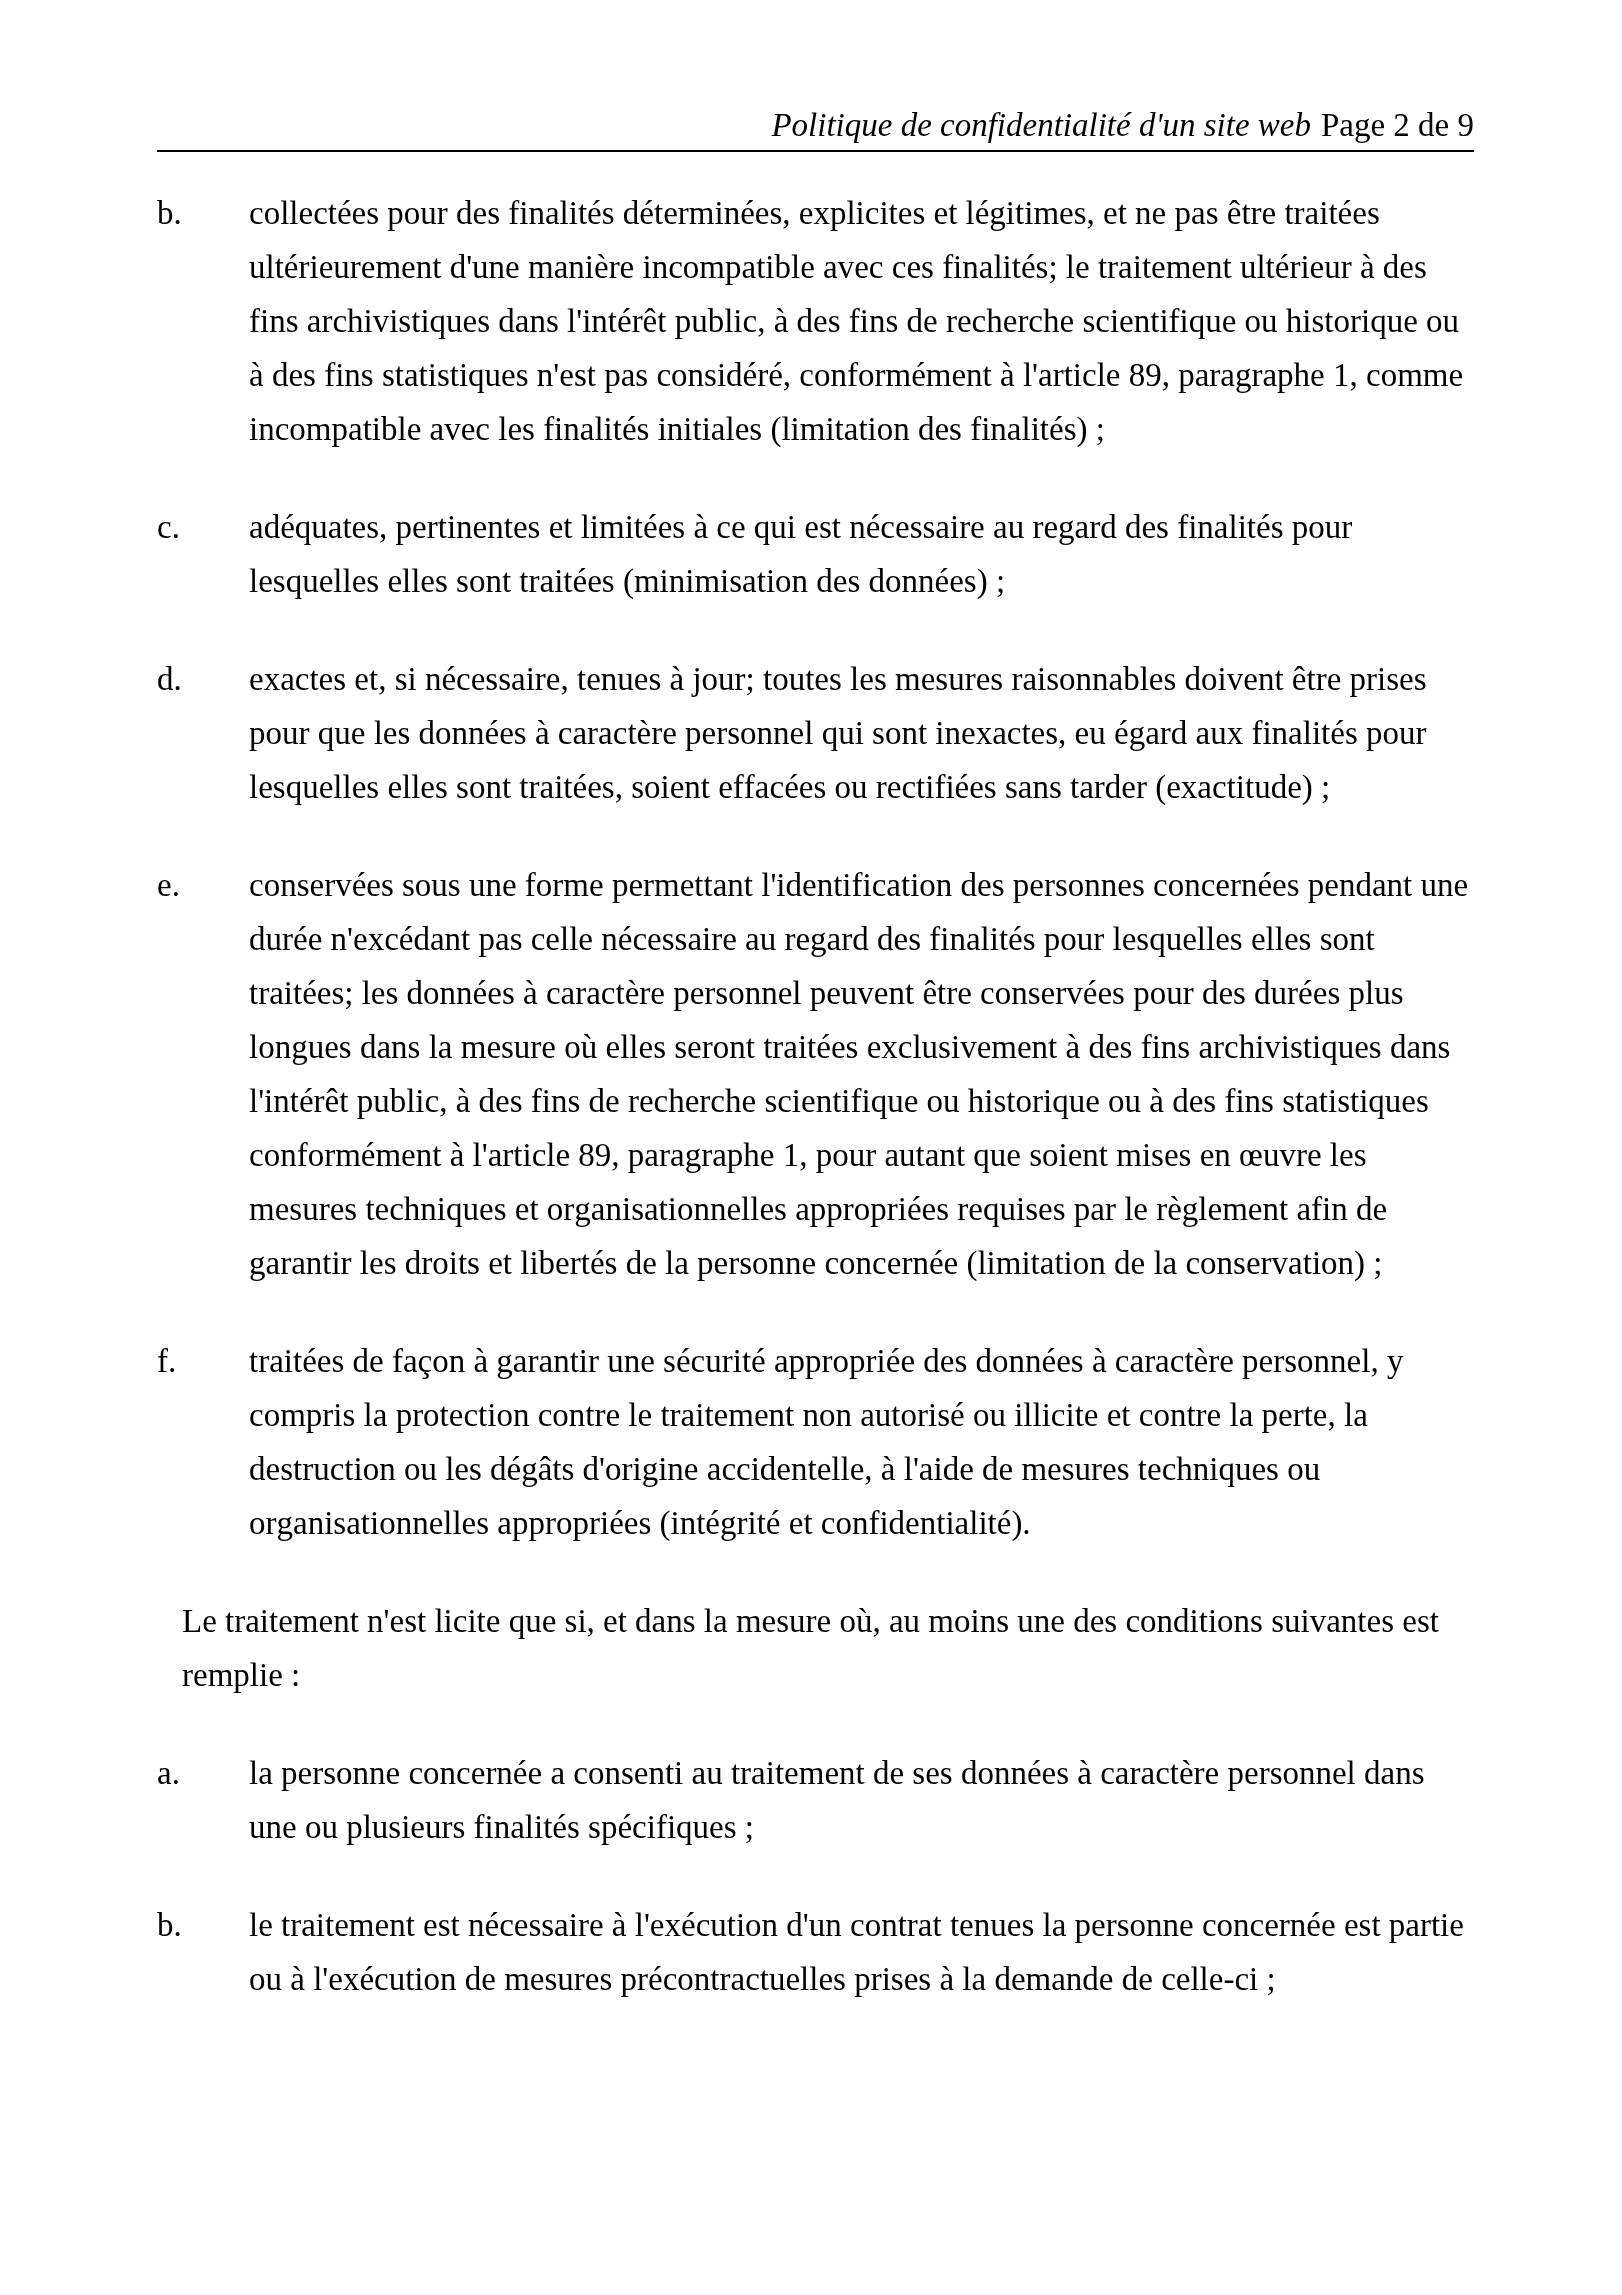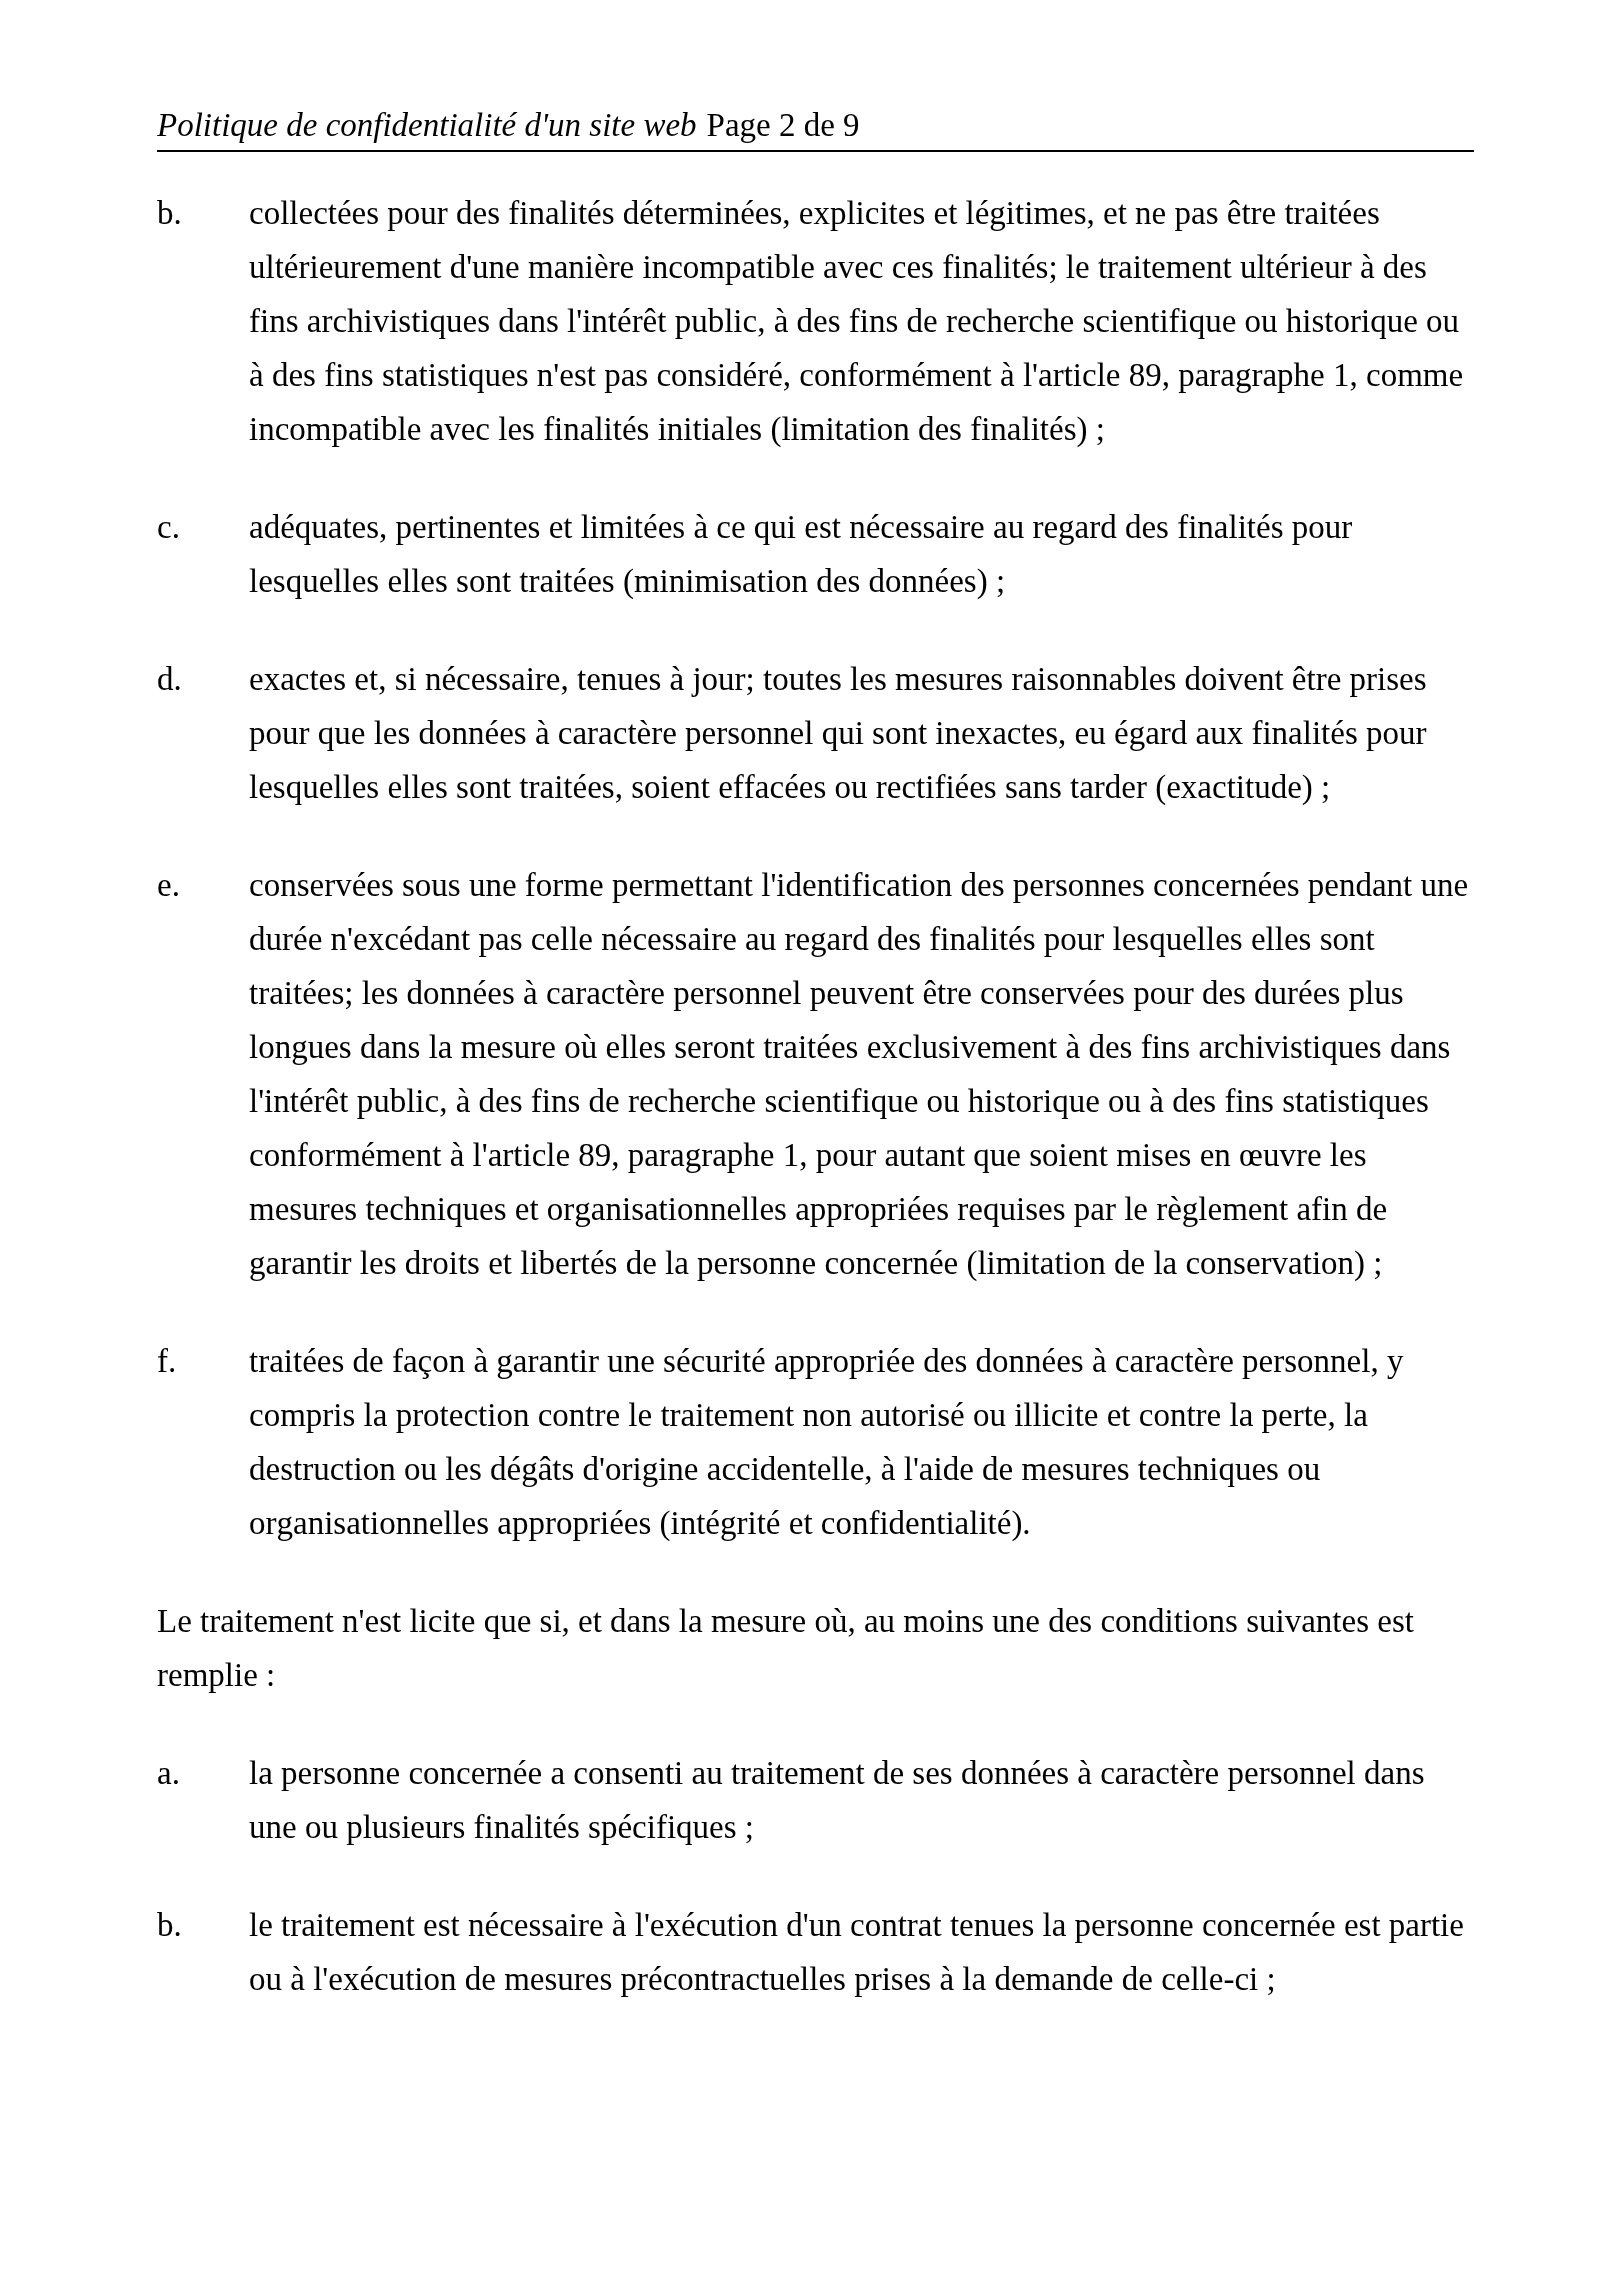--- a/index.html
+++ b/index.html
@@ -10,33 +10,33 @@
     font-family:"Liberation Serif","DejaVu Serif",serif;
     font-size:33px;
     box-sizing:border-box;
     padding:105px 148px 0 157px;
     overflow:hidden;
     text-rendering:optimizeSpeed;
     font-kerning:none;
     font-variant-ligatures:none;
   }
   .header{
-    display:flex;justify-content:flex-start;align-items:baseline;
+    display:flex;justify-content:flex-end;align-items:baseline;
     border-bottom:2.6px solid #000;
     padding-bottom:3.9px;
     line-height:41px;
     white-space:nowrap;
   }
   .doc-title{font-style:italic;}
   .page-label{font-style:normal;margin-left:10px;}
   .content{margin-top:34px;line-height:54px;text-align:left;}
   .item{display:flex;margin-bottom:44px;}
   .marker{flex:0 0 92px;}
   .itext{width:1226px;}
-  .para{width:1318px;margin-top:33px;margin-bottom:44px;}
+  .para{width:1318px;margin-top:33px;margin-bottom:44px;margin-left:25px;}
   .list{margin:0;padding:0;}
 </style>
 </head>
 <body>
 
 <div class="page">
 
   <div class="header">
     <span class="doc-title">Politique de confidentialité d'un site web</span>
     <span class="page-label">Page 2 de 9</span>

